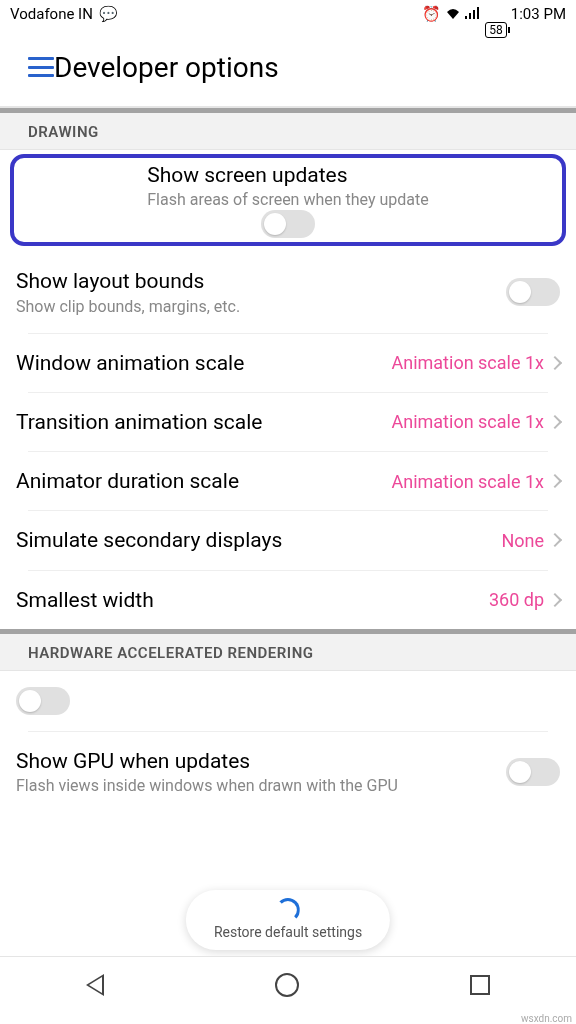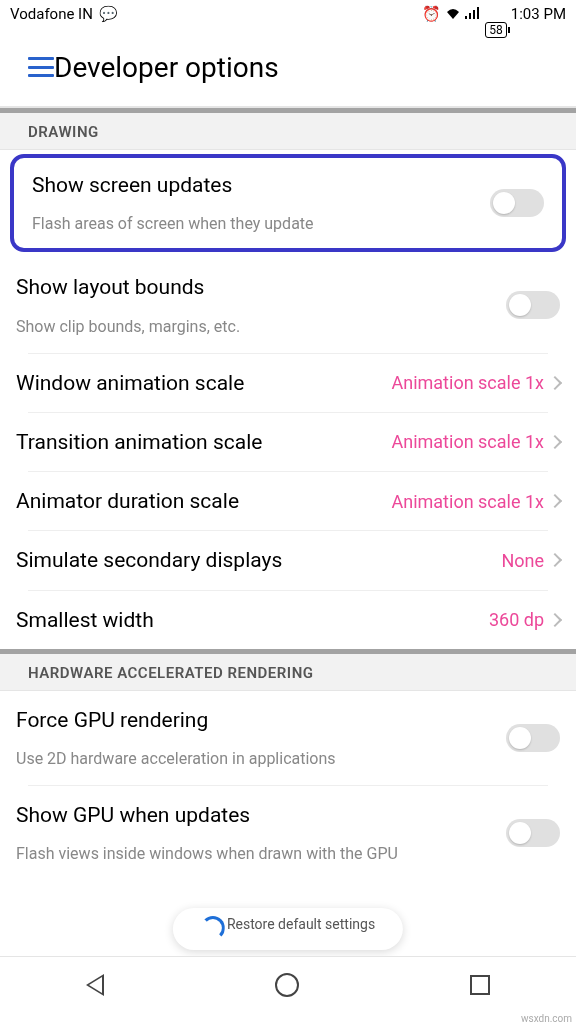--- a/index.html
+++ b/index.html
@@ -68,21 +68,21 @@
       border-bottom: 1px solid #e5e5e5;
     }
     .list { background: #fff; }
     .item {
       display: flex;
       align-items: center;
       padding: 16px 16px;
     }
     .item-text { flex: 1; }
     .item-title { font-size: 21px; color: #000; line-height: 1.25; }
-    .item-sub { font-size: 16px; color: #888; margin-top: 16px; line-height: 1.25; }
+    .item-sub { font-size: 16px; color: #888; margin-top: 2px; line-height: 1.25; }
     .item-value { font-size: 18px; color: #ec4899; margin-right: 6px; }
     .chevron {
       width: 10px; height: 10px;
       border-top: 2px solid #bbb;
       border-right: 2px solid #bbb;
       transform: rotate(45deg);
     }
     .divider { height: 1px; background: #eee; margin: 0 28px; }
     .toggle {
       width: 54px; height: 28px;
@@ -97,32 +97,33 @@
       width: 22px; height: 22px;
       background: #fff;
       border-radius: 50%;
       box-shadow: 0 1px 2px rgba(0,0,0,0.2);
     }
     .highlight-box {
       border: 4px solid #3a37c7;
       border-radius: 14px;
       margin: 4px 10px 6px 10px;
     }
-    .highlight-box .item { padding: 14px 18px; }
+    .highlight-box .item { padding: 4px 18px; flex-direction: column; }
     .restore-pill {
       position: absolute;
       left: 50%;
       transform: translateX(-50%);
       bottom: 74px;
       background: #fff;
       border-radius: 30px;
       box-shadow: 0 2px 10px rgba(0,0,0,0.15);
       padding: 8px 28px 10px;
       display: flex;
-      flex-direction: row;
+      flex-direction: column;
+      align-items: center;
       gap: 2px;
     }
     .spinner {
       width: 24px; height: 24px;
       border: 3px solid #fff;
       border-top-color: #1e6fd8;
       border-right-color: #1e6fd8;
       border-radius: 50%;
     }
     .restore-text { font-size: 14px; color: #555; }
@@ -273,24 +274,20 @@
     <div class="item-value">360 dp</div>
     <div class="chevron"></div>
   </div>
 
 </div>
 
 <div class="section-header">HARDWARE ACCELERATED RENDERING</div>
 
 <div class="list">
   <div class="item">
-    <div class="item-text">
-      <div class="item-title">Force GPU rendering</div>
-      <div class="item-sub">Use 2D hardware acceleration in applications</div>
-    </div>
     <div class="toggle"></div>
   </div>
   <div class="divider"></div>
 
   <div class="item">
     <div class="item-text">
       <div class="item-title">Show GPU when updates</div>
       <div class="item-sub">Flash views inside windows when drawn with the GPU</div>
     </div>
     <div class="toggle"></div>

